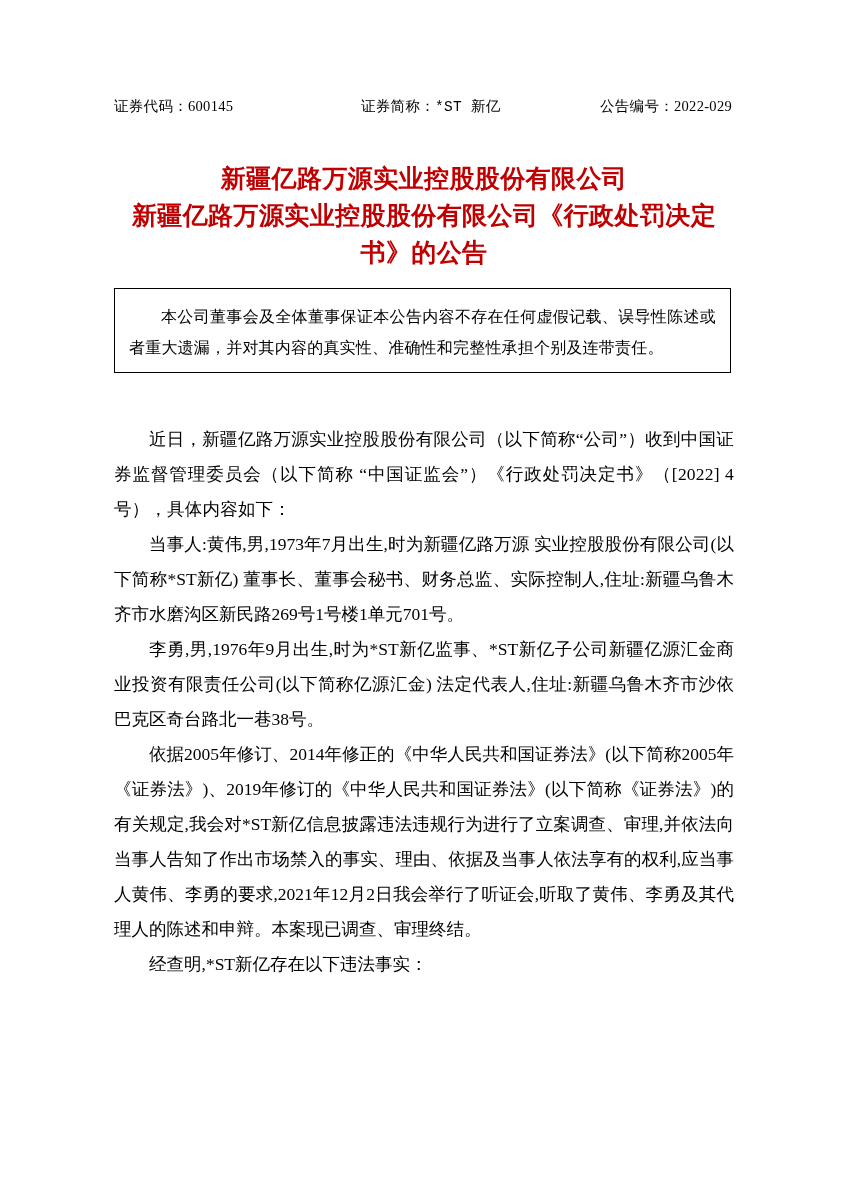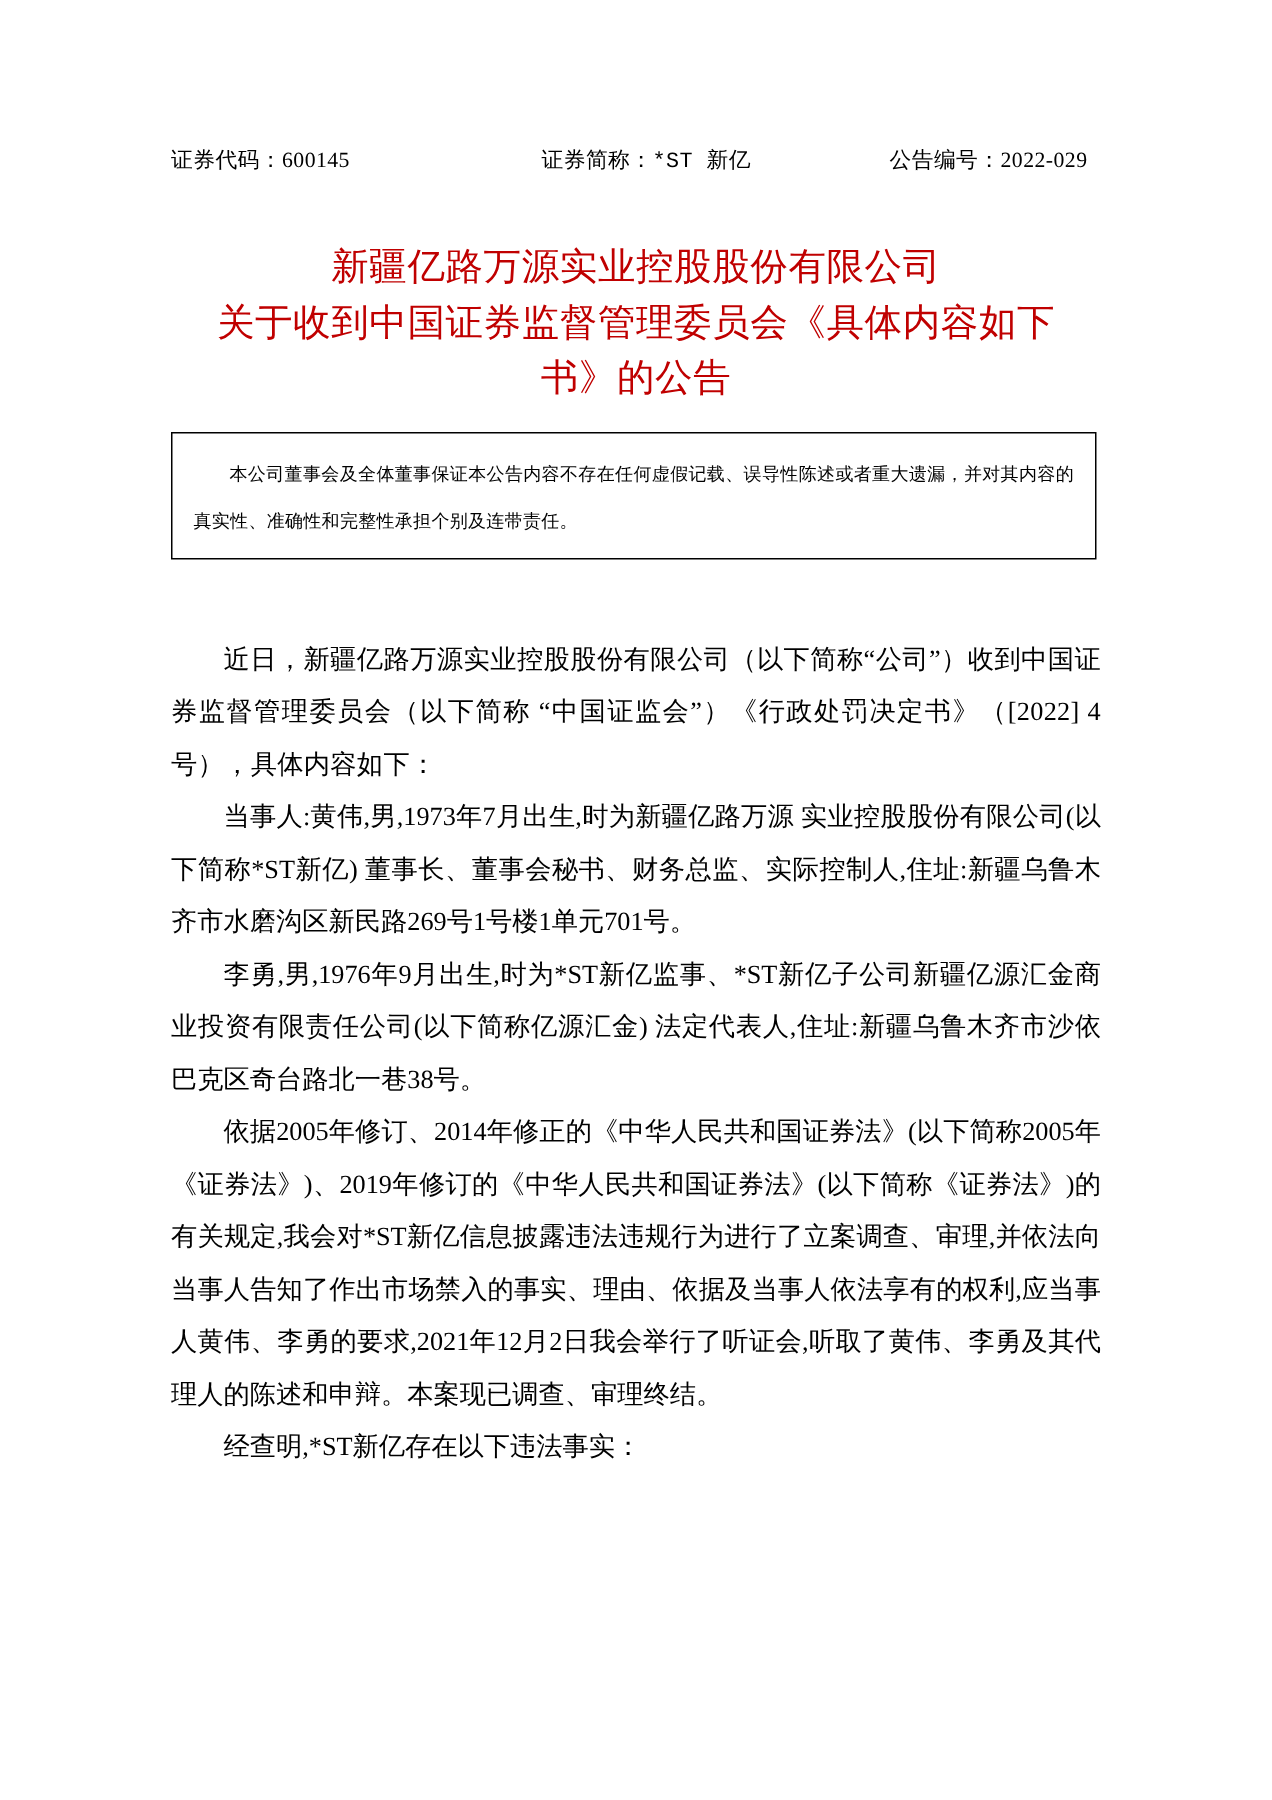--- a/index.html
+++ b/index.html
@@ -36,51 +36,51 @@
     left: 0;
     top: 97px;
     width: 620px;
     display: flex;
     font-size: 14.5px;
     letter-spacing: 0.3px;
     white-space: nowrap;
   }
   .header-cell-code  { width: 247px; }
   .header-cell-abbr  { width: 232px; font-family: Liberation Mono, monospace; }
-  .header-cell-no    { flex: 1; text-align: left; padding-right: 2px; }
+  .header-cell-no    { flex: 1; text-align: right; padding-right: 2px; }
 
   
   .title {
     position: absolute;
     left: 0;
     top: 160px;
     width: 620px;
     text-align: center;
     color: #c00000;
-    font-weight: normal;
+    font-weight: bold;
     font-size: 25px;
     line-height: 37px;
     letter-spacing: 0.4px;
   }
   .title-line { display: block; }
 
   
   .disclaimer {
     position: absolute;
     left: 0;
     top: 288px;
     width: 617px;
     height: 85px;
     border: 1.3px solid #000;
     box-sizing: border-box;
     padding: 12px 14px 0 14px;
   }
   .disclaimer p {
     margin: 0;
-    font-size: 12px;
+    font-size: 16px;
     line-height: 31px;
     text-indent: 2em;
     text-align: justify;
     text-align-last: left;
     letter-spacing: 0.2px;
   }
 
   
   .body-block {
     position: absolute;
@@ -108,21 +108,21 @@
   <div class="content">
 
     <div class="header-row">
       <div class="header-cell-code">证券代码：600145</div>
       <div class="header-cell-abbr">证券简称：*ST 新亿</div>
       <div class="header-cell-no">公告编号：2022-029</div>
     </div>
 
     <div class="title">
       <span class="title-line">新疆亿路万源实业控股股份有限公司</span>
-      <span class="title-line">关于收到中国证券监督管理委员会《具体内容如下</span>
+      <span class="title-line">新疆亿路万源实业控股股份有限公司《行政处罚决定</span>
       <span class="title-line">书》的公告</span>
     </div>
 
     <div class="disclaimer">
       <p>本公司董事会及全体董事保证本公告内容不存在任何虚假记载、误导性陈述或者重大遗漏，并对其内容的真实性、准确性和完整性承担个别及连带责任。</p>
     </div>
 
     <div class="body-block">
       <p class="para">近日，新疆亿路万源实业控股股份有限公司（以下简称“公司”）收到中国证券监督管理委员会（以下简称 “中国证监会”）《行政处罚决定书》（[2022] 4号），具体内容如下：</p>
       <p class="para tight">当事人:黄伟,男,1973年7月出生,时为新疆亿路万源 实业控股股份有限公司(以下简称*ST新亿) 董事长、董事会秘书、财务总监、实际控制人,住址:新疆乌鲁木齐市水磨沟区新民路269号1号楼1单元701号。</p>

